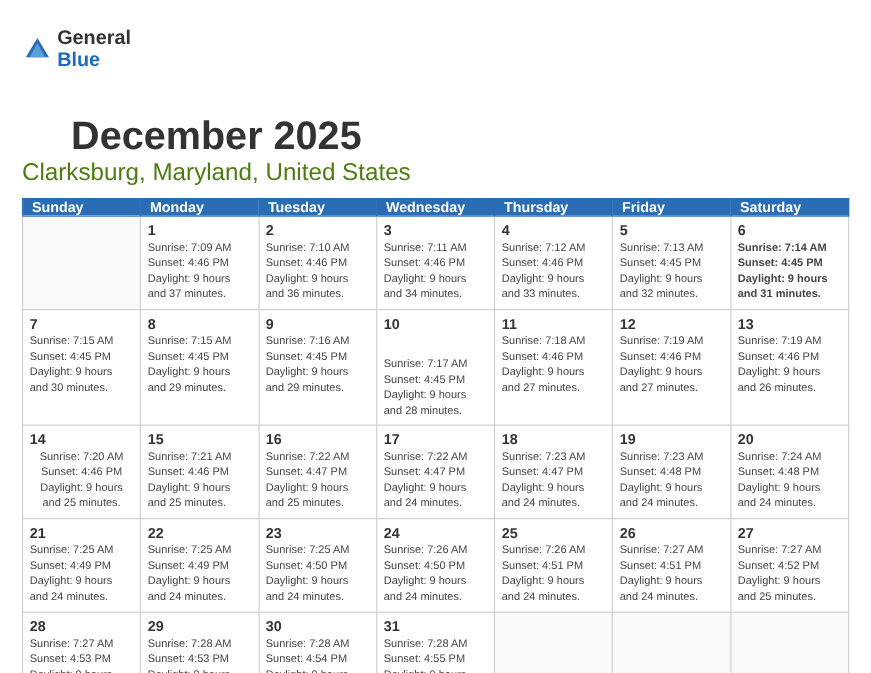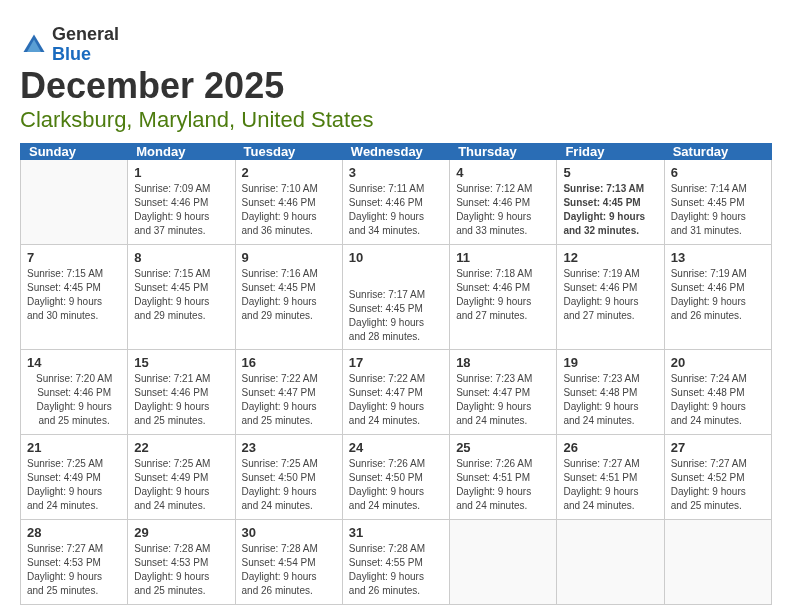--- a/index.html
+++ b/index.html
@@ -28,21 +28,22 @@
       line-height: 1.1;
     }
     .logo-text .general { color: #333; }
     .logo-text .blue { color: #1a6bbf; }
     .logo-icon {
       width: 28px;
       height: 28px;
       margin-right: 4px;
     }
     .title-block {
-      text-align: left;
+      text-align: center;
+      margin-top: 37px;
     }
     .month-title {
       font-size: 36px;
       font-weight: bold;
       color: #333;
     }
     .location-title {
       font-size: 22px;
       color: #4d7c0f;
     }
@@ -138,27 +139,27 @@
 Daylight: 9 hours and 34 minutes.</div>
         </td>
         <td>
           <span class="day-number">4</span>
           <div class="day-info" style="white-space: pre-line;">Sunrise: 7:12 AM
 Sunset: 4:46 PM
 Daylight: 9 hours and 33 minutes.</div>
         </td>
         <td>
           <span class="day-number">5</span>
-          <div class="day-info" style="white-space: pre-line; font-weight: bold;">Sunrise: 7:13 AM
+          <div class="day-info" style="white-space: pre-line;">Sunrise: 7:13 AM
 Sunset: 4:45 PM
 Daylight: 9 hours and 32 minutes.</div>
         </td>
         <td>
           <span class="day-number">6</span>
-          <div class="day-info" style="white-space: pre-line;">Sunrise: 7:14 AM
+          <div class="day-info" style="white-space: pre-line; font-weight: bold;">Sunrise: 7:14 AM
 Sunset: 4:45 PM
 Daylight: 9 hours and 31 minutes.</div>
         </td>
       </tr>
       <tr>
         <td>
           <span class="day-number">7</span>
           <div class="day-info" style="white-space: pre-line;">Sunrise: 7:15 AM
 Sunset: 4:45 PM
 Daylight: 9 hours and 30 minutes.</div>

